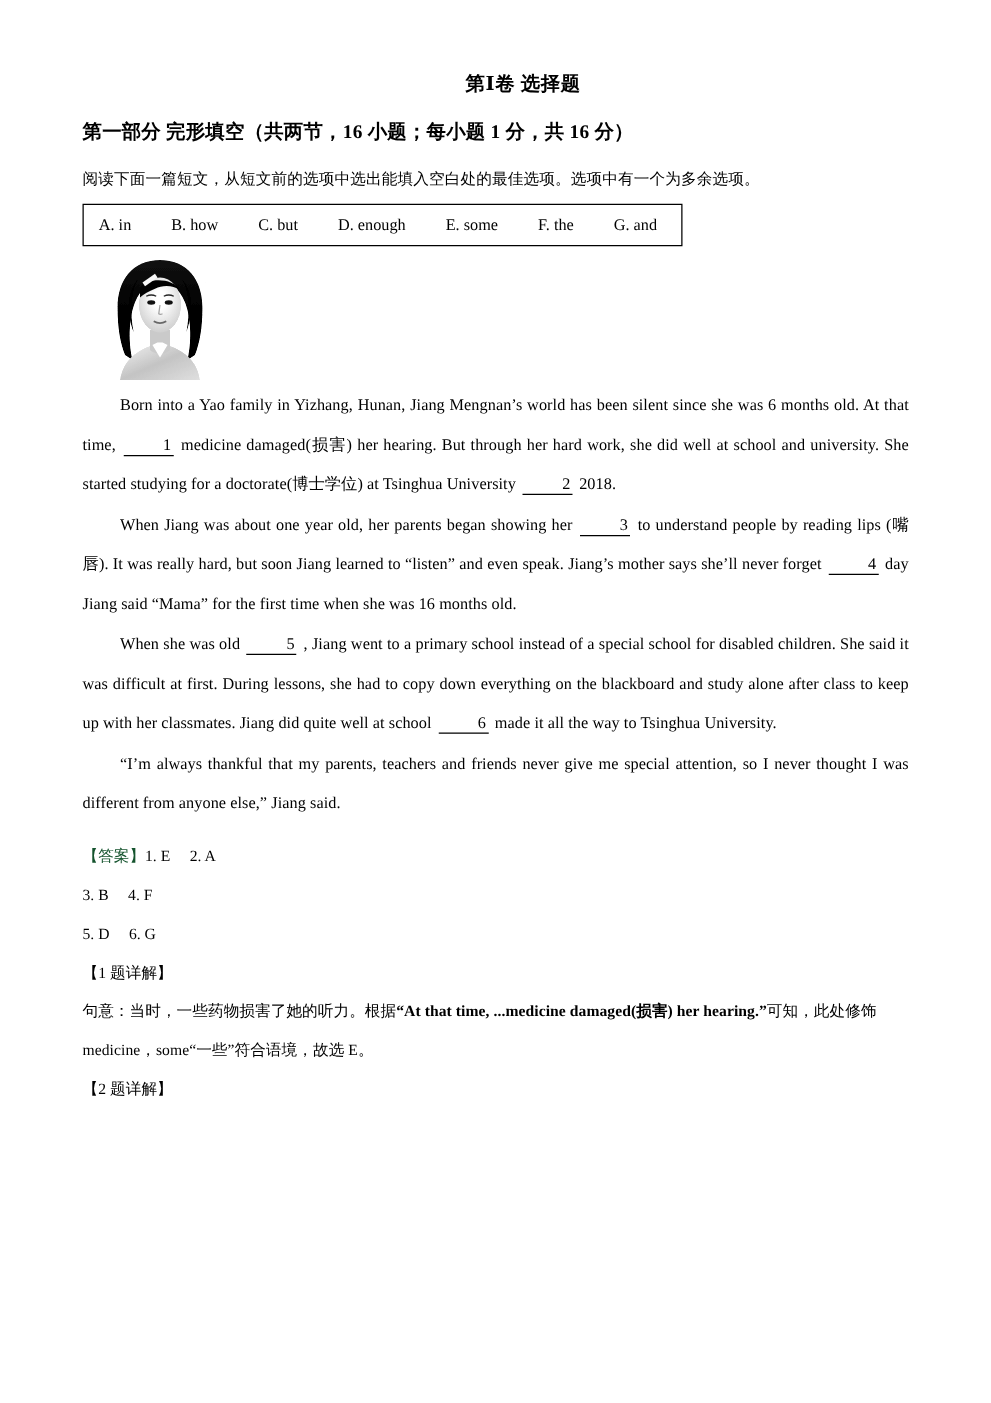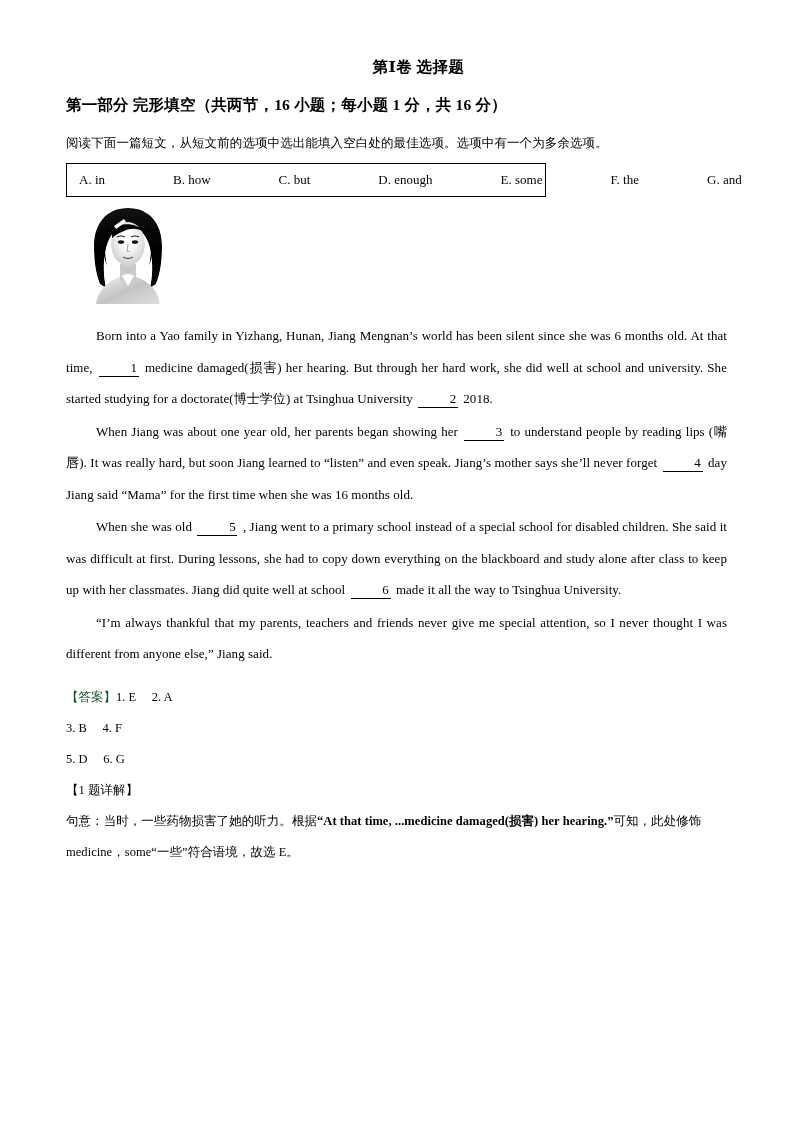--- a/index.html
+++ b/index.html
@@ -54,21 +54,20 @@
   .options-box {
     margin-top: 11px;
     border: 1px solid #000;
     width: 480px;
     box-sizing: border-box;
     padding: 8px 12px 8px 12px;
     font-size: 13px;
   }
   .options-row {
     display: flex;
-    gap: 36px;
   }
   .option-item {
     white-space: nowrap;
   }
   .option-item + .option-item { margin-left: 32px; }
 
   
   .figure-wrap {
     margin-top: 7px;
     height: 104px;
@@ -87,21 +86,21 @@
 
   
   .para {
     font-size: 13px;
     line-height: 31.5px;
     margin: 0;
     text-indent: 30px;
     text-align: justify;
     letter-spacing: 0.05px;
   }
-  .para.first { margin-top: 12px; }
+  .para.first { margin-top: 0; }
   .para + .para { margin-top: 1px; }
 
   .blank {
     display: inline-block;
     border-bottom: 1.3px solid #000;
     min-width: 40px;
     text-align: center;
     line-height: 16px;
     margin: 0 2px;
     vertical-align: baseline;
@@ -240,14 +239,15 @@
     <p class="ans-line">3. B     4. F</p>
     <p class="ans-line">5. D     6. G</p>
   </div>
 
 
 
   <p class="expl-line">【1 题详解】</p>
 
   <p class="expl-line"><span>句意：当时，一些药物损害了她的听力。根据</span><b>“At that time, ...medicine damaged(损害) her hearing.”</b><span>可知，此处修饰 medicine，some“一些”符合语境，故选 E。</span></p>
 
+  <p class="expl-line">【2 题详解】</p>
 
 </div>
 
 </body></html>

